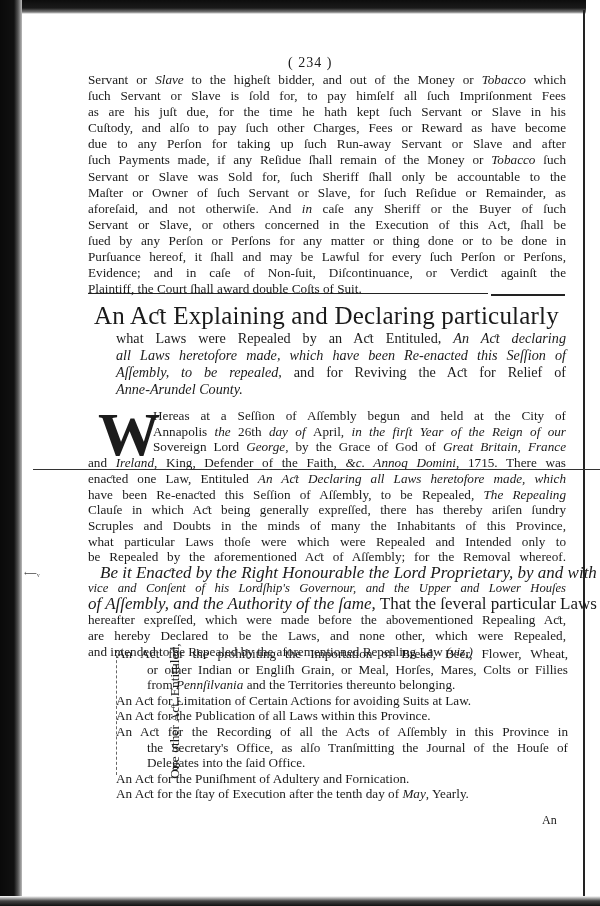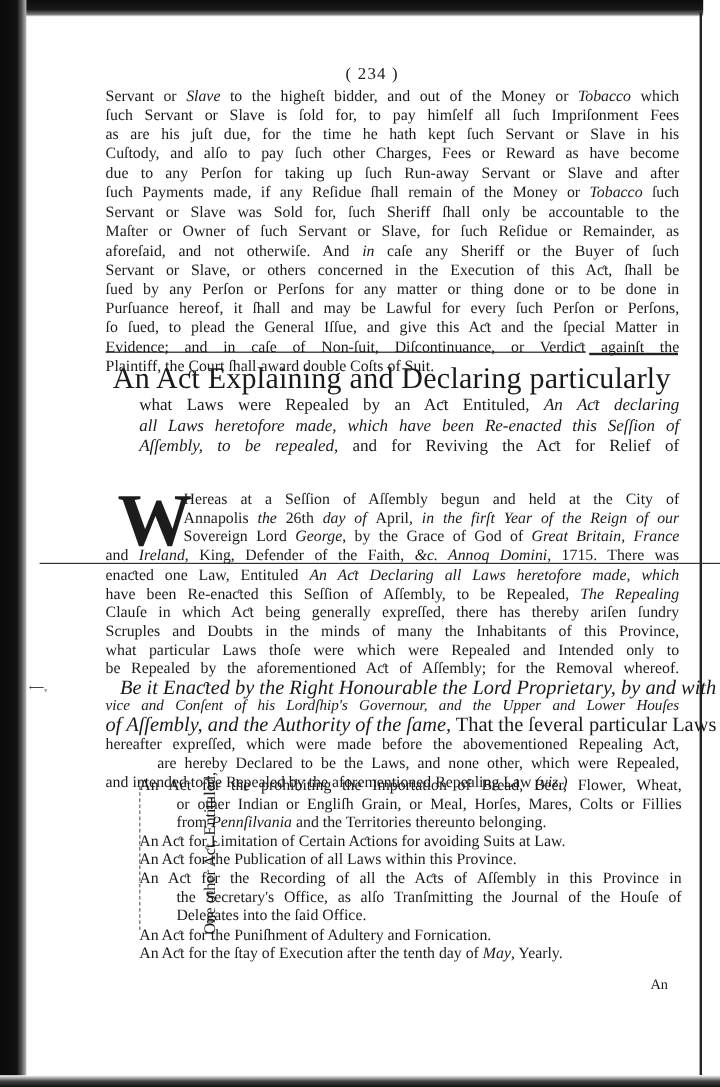--- a/index.html
+++ b/index.html
@@ -60,52 +60,52 @@
       <span class="line "><span>as are his juſt due, for the time he hath kept ſuch Servant or Slave in his</span></span>
       <span class="line "><span>Cuſtody, and alſo to pay ſuch other Charges, Fees or Reward as have become</span></span>
       <span class="line "><span>due to any Perſon for taking up ſuch Run-away Servant or Slave and after</span></span>
       <span class="line "><span>ſuch Payments made, if any Reſidue ſhall remain of the Money or </span><i>Tobacco</i><span> ſuch</span></span>
       <span class="line "><span>Servant or Slave was Sold for, ſuch Sheriff ſhall only be accountable to the</span></span>
       <span class="line "><span>Maſter or Owner of ſuch Servant or Slave, for ſuch Reſidue or Remainder, as</span></span>
       <span class="line "><span>aforeſaid, and not otherwiſe. And </span><i>in</i><span> caſe any Sheriff or the Buyer of ſuch</span></span>
       <span class="line "><span>Servant or Slave, or others concerned in the Execution of this Aƈt, ſhall be</span></span>
       <span class="line "><span>ſued by any Perſon or Perſons for any matter or thing done or to be done in</span></span>
       <span class="line "><span>Purſuance hereof, it ſhall and may be Lawful for every ſuch Perſon or Perſons,</span></span>
-      <span class="line "><span>ſo ſued, to plead the General Iſſue, and give this Aƈt and the ſpecial Matter in</span></span>
       <span class="line "><span>Evidence; and in caſe of Non-ſuit, Diſcontinuance, or Verdiƈt againſt the</span></span>
       <span class="line last" style="text-align-last: left;"><span>Plaintiff, the Court ſhall award double Coſts of Suit.</span></span>
     </div>
 
   <div class="rule"></div>
   <div class="rule2"></div>
 
   <div class="head-main">An Aƈt Explaining and Declaring particularly</div>
   <div class="head-sub" id="sub">
       <span class="line "><span>what Laws were Repealed by an Aƈt Entituled, </span><i>An Aƈt declaring</i></span>
       <span class="line "><span></span><i>all Laws heretofore made, which have been Re-enacted this Seſſion of</i></span>
       <span class="line "><span></span><i>Aſſembly, to be repealed,</i><span> and for Reviving the Aƈt for Relief of</span></span>
+      <span class="line last"><span></span><i>Anne-Arundel County.</i></span>
     </div>
 
   <div class="dropcap">W</div>
   <div class="body2" id="pre">
       <span class="line ind"><span>Hereas at a Seſſion of Aſſembly begun and held at the City of</span></span>
       <span class="line ind"><span>Annapolis</span><i> the </i><span>26th</span><i> day of </i><span>April</span><i>, in the firſt Year of the Reign of our</i></span>
       <span class="line ind"><span>Sovereign Lord </span><i>George</i><span>, by the Grace of God of </span><i>Great Britain, France</i></span>
       <span class="line "><span>and </span><i>Ireland</i><span>, King, Defender of the Faith, </span><i>&amp;c. Annoq Domini</i><span>, 1715. There was</span></span>
       <span class="line "><span>enaƈted one Law, Entituled </span><i>An Aƈt Declaring all Laws heretofore made, which</i></span>
       <span class="line "><span>have been Re-enaƈted this Seſſion of Aſſembly, to be Repealed</span><i>, The Repealing</i></span>
       <span class="line "><span>Clauſe in which Aƈt being generally expreſſed, there has thereby ariſen ſundry</span></span>
       <span class="line "><span>Scruples and Doubts in the minds of many the Inhabitants of this Province,</span></span>
       <span class="line "><span>what particular Laws thoſe were which were Repealed and Intended only to</span></span>
       <span class="line "><span>be Repealed by the aforementioned Aƈt of Aſſembly; for the Removal whereof.</span></span>
       <span class="line ind2" style="font-size: 17px;"><i>Be it Enaƈted by the Right Honourable the Lord Proprietary, by and with the ad-</i></span>
       <span class="line " style="font-size: 12.6px;"><i>vice and Conſent of his Lordſhip's Governour, and the Upper and Lower Houſes</i></span>
       <span class="line " style="font-size: 17px;"><i>of Aſſembly, and the Authority of the ſame,</i><span> That the ſeveral particular Laws</span></span>
       <span class="line " style="font-size: 13.2px;"><span>hereafter expreſſed, which were made before the abovementioned Repealing Aƈt,</span></span>
-      <span class="line " style="font-size: 13.2px; margin-left: 43px;"><span>are hereby Declared to be the Laws, and none other, which were Repealed,</span></span>
+      <span class="line " style="font-size: 13.2px;"><span>are hereby Declared to be the Laws, and none other, which were Repealed,</span></span>
       <span class="line  last" style="font-size: 13.2px;"><span>and intended to be Repealed by the aforementioned Repealing Law </span><i>(viz,)</i></span>
     </div>
   <div class="strike"></div>
 
   <div class="side-label">One other Aƈt, Entituled,</div>
   <div class="brace"></div>
   <div class="list" id="acts">
       <span class="line "><span>An Aƈt for the prohibiting the Importation of Bread, Beer, Flower, Wheat,</span></span>
       <span class="line cont "><span>or other Indian or Engliſh Grain, or Meal, Horſes, Mares, Colts or Fillies</span></span>
       <span class="line cont last"><span>from </span><i>Pennſilvania</i><span> and the Territories thereunto belonging.</span></span>

